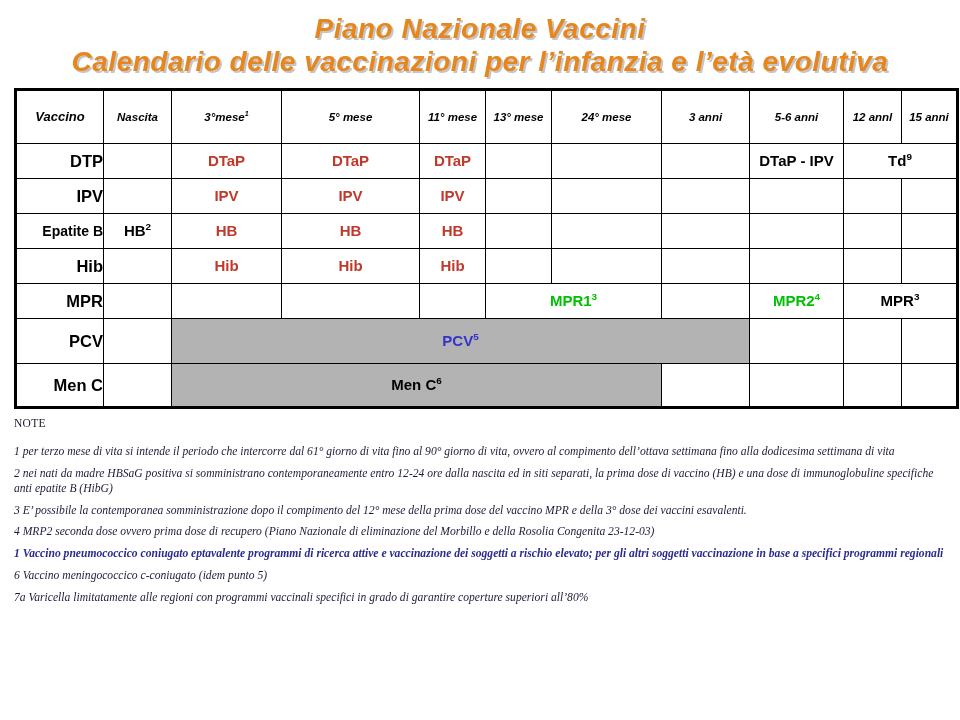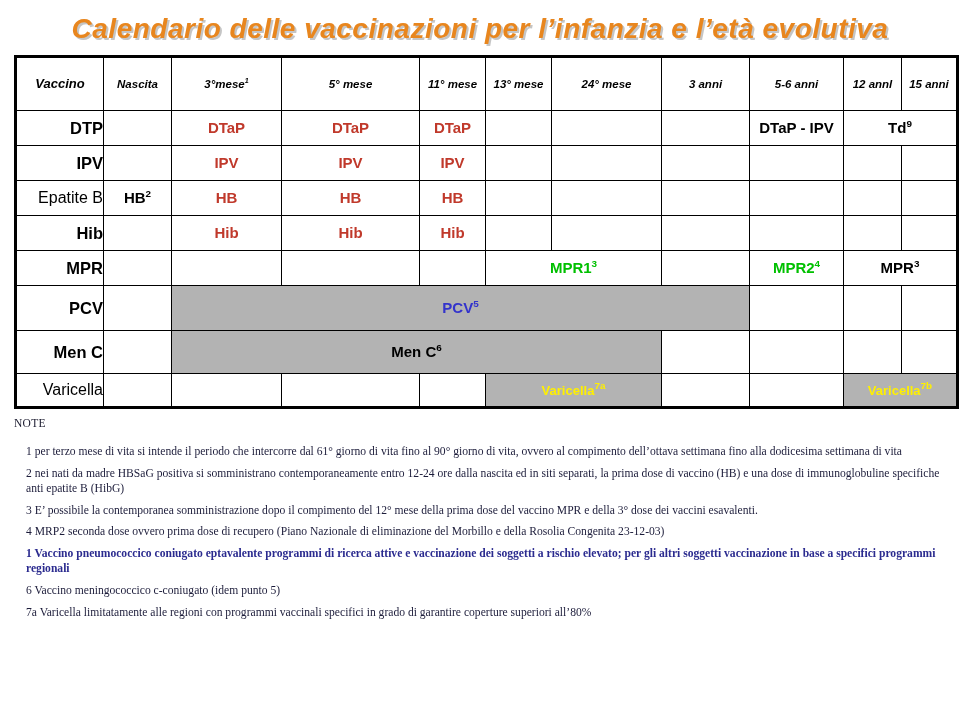--- a/index.html
+++ b/index.html
@@ -73,22 +73,22 @@
 
   
   .sched td.rowlabel {
     text-align: right;
     padding-left: 7px;
     font-weight: bold;
     font-size: 16.5px;
     color: #000;
   }
   .sched td.rowlabel.small {
-    font-size: 16px;
-    font-weight: normal;
+    font-size: 14px;
+    font-weight: bold;
   }
   .sched tr.r-dtp td, .sched tr.r-ipv td,
   .sched tr.r-hb td, .sched tr.r-hib td,
   .sched tr.r-mpr td { height: 34px; }
   .sched tr.r-pcv td { height: 44px; }
   .sched tr.r-menc td { height: 42px; }
   .sched tr.r-vari td { height: 32px; }
 
   .cell {
     font-weight: bold;
@@ -111,36 +111,38 @@
     margin: 8px 14px 0 14px;
     font-family: "Liberation Serif", serif;
     color: #1a1a2e;
   }
   .notes .note-head {
     font-size: 11.5px;
     margin-bottom: 16px;
     letter-spacing: 0.3px;
   }
   .notes p {
-    margin: 0 0 7px 12px;
+    margin: 0 0 7px 0;
     font-size: 11.6px;
     line-height: 1.28;
     color: #1c1c3a;
+    font-style: italic;
   }
   .notes p.blue-note {
     color: #2b2b8f;
     font-weight: bold;
   }
 </style>
 </head>
 <body>
 
 <div id="page">
 
   <div class="title-block">
+    <div class="title-line l1">Piano Nazionale Vaccini</div>
     <div class="title-line l2">Calendario delle vaccinazioni per l’infanzia e l’età evolutiva</div>
   </div>
 
   <div class="table-wrap">
     <table class="sched">
       <colgroup>
         <col style="width:88px">
         <col style="width:68px">
         <col style="width:110px">
         <col style="width:138px">
@@ -247,31 +249,20 @@
       <tr class="r-menc">
         <td class="rowlabel">Men C</td>
         <td></td>
         <td class="shade" colspan="5"><span class="cell black">Men C</span><sup>6</sup></td>
         <td></td>
         <td></td>
         <td></td>
         <td></td>
       </tr>
 
-      <tr class="r-vari">
-        <td class="rowlabel small">Varicella</td>
-        <td></td>
-        <td></td>
-        <td></td>
-        <td></td>
-        <td class="shade" colspan="2"><span class="cell yellow varicella-txt">Varicella</span><sup style="color:#FFF000">7a</sup></td>
-        <td></td>
-        <td></td>
-        <td class="shade" colspan="2"><span class="cell yellow varicella-txt">Varicella</span><sup style="color:#FFF000">7b</sup></td>
-      </tr>
     </tbody>
       </table>
   </div>
 
   <div class="notes">
     <div class="note-head">NOTE</div>
     <p>1 per terzo mese di vita si intende il periodo che intercorre dal 61° giorno di vita fino al 90° giorno di vita, ovvero al compimento dell’ottava settimana fino alla dodicesima settimana di vita</p>
     <p>2 nei nati da madre HBSaG positiva si somministrano contemporaneamente entro 12-24 ore dalla nascita ed in siti separati, la prima dose di vaccino (HB) e una dose di immunoglobuline specifiche anti epatite B (HibG)</p>
     <p>3 E’ possibile la contemporanea somministrazione dopo il compimento del 12° mese della prima dose del vaccino MPR e della 3° dose dei vaccini esavalenti.</p>
     <p>4 MRP2 seconda dose ovvero prima dose di recupero (Piano Nazionale di eliminazione del Morbillo e della Rosolia Congenita 23-12-03)</p>

